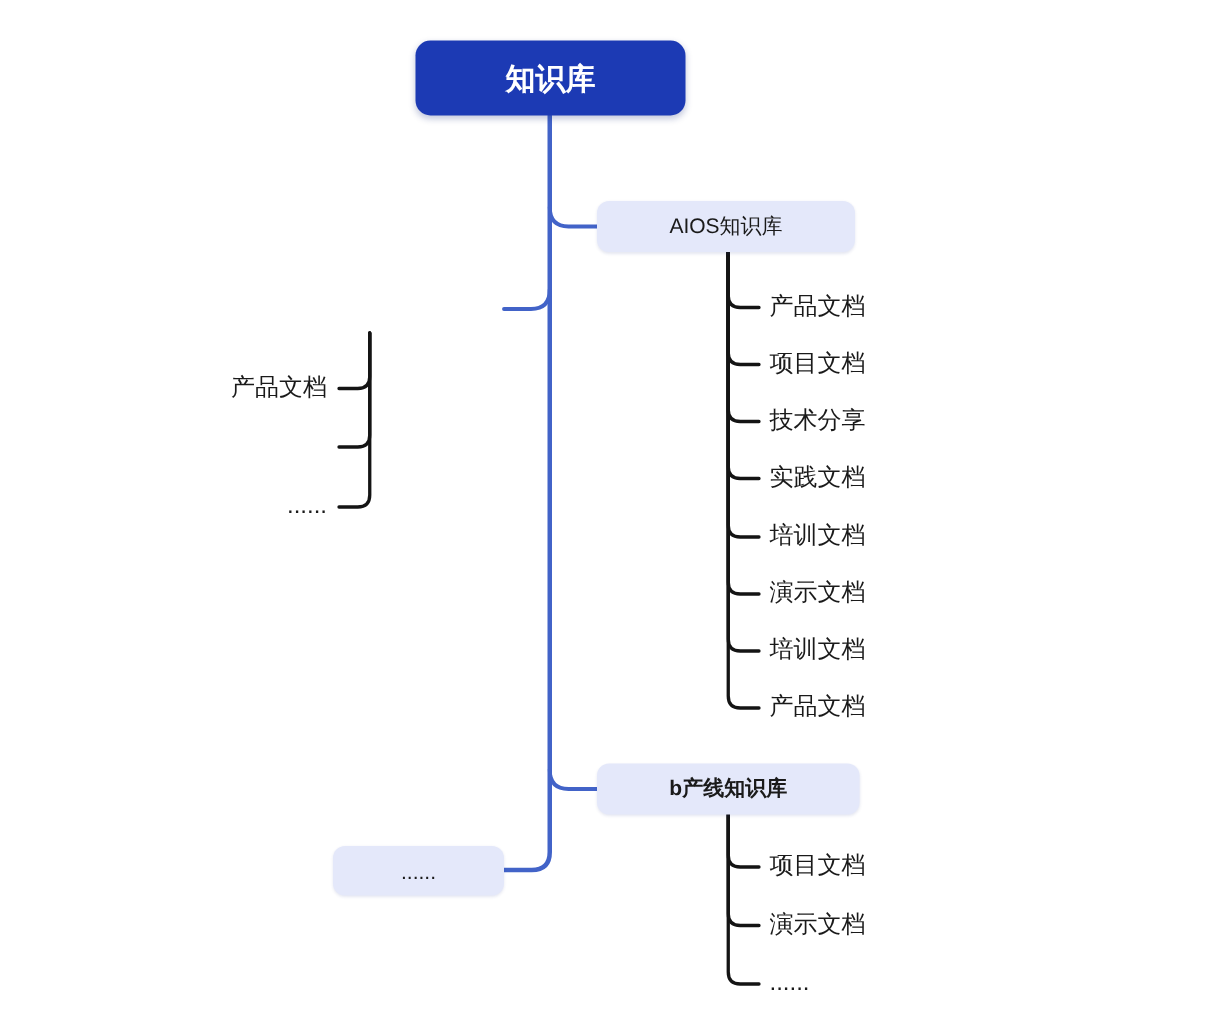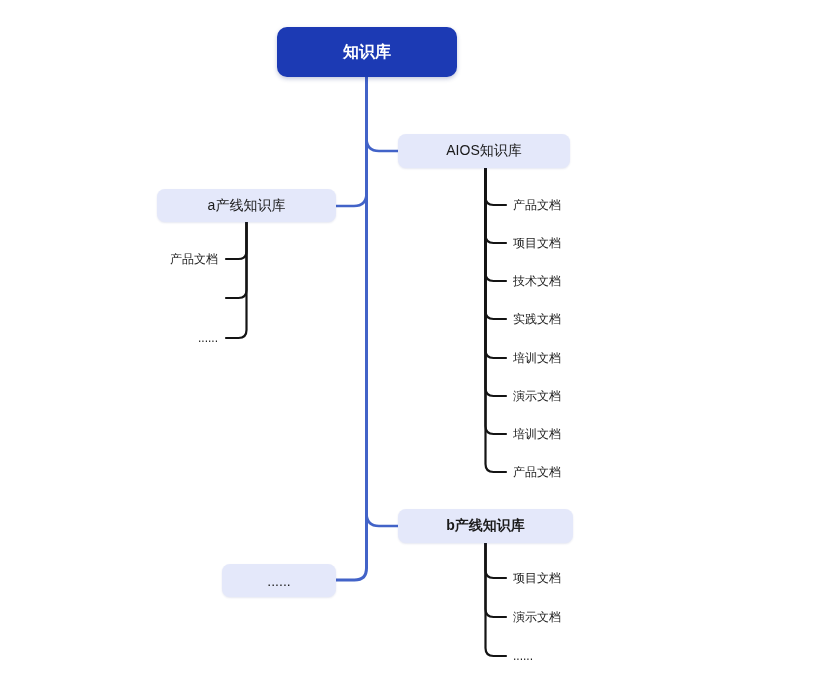--- a/index.html
+++ b/index.html
@@ -30,29 +30,29 @@
     background: var(--node-bg, #e4e8fa);
     color: var(--node-text, #1a1a1a);
     font-size: 14px;
     box-shadow: 0 1px 2px rgba(40, 60, 140, 0.12);
     cursor: pointer;
     white-space: nowrap;
   }
   .node.root {
     background: var(--root-bg, #1c3ab4);
     color: var(--root-text, #ffffff);
-    font-size: 16px;
+    font-size: 20px;
     font-weight: bold;
     border-radius: 10px;
     box-shadow: 0 2px 4px rgba(20, 40, 120, 0.25);
   }
   .leaf {
     position: absolute;
     height: 20px; line-height: 20px;
-    font-size: 12px;
+    font-size: 16px;
     color: var(--node-text, #1a1a1a);
     cursor: pointer;
     white-space: nowrap;
   }
   .leaf.right { text-align: left; }
   .leaf.left  { width: 130px; text-align: right; }
 </style>
 </head>
 <body>
 
@@ -81,29 +81,28 @@
 
     <path class="black-branch" d="M485.5 543 L485.5 570 Q485.5 578 493.5 578 L506 578"></path>
     <path class="black-branch" d="M485.5 543 L485.5 609 Q485.5 617 493.5 617 L506 617"></path>
     <path class="black-branch" d="M485.5 543 L485.5 648 Q485.5 656 493.5 656 L506 656"></path>
   </svg>
 
   <div class="node root" style="left:277px; top:27px; width:180px; height:50px;">知识库</div>
 
   <div class="node" style="left:398px; top:134px; width:172px; height:34px;">AIOS知识库</div>
 
-  <div class="node" style="left:157px; top:189px; width:179px; height:33px;">a产线知识库</div>
 
   <div class="node" style="left:398px; top:509px; width:175px; height:34px;font-weight:bold;">b产线知识库</div>
 
   <div class="node" style="left:222px; top:564px; width:114px; height:33px;">......</div>
 
   <span class="leaf right" style="left:513px; top:195px;">产品文档</span>
   <span class="leaf right" style="left:513px; top:233px;">项目文档</span>
-  <span class="leaf right" style="left:513px; top:271px;">技术文档</span>
+  <span class="leaf right" style="left:513px; top:271px;">技术分享</span>
   <span class="leaf right" style="left:513px; top:309px;">实践文档</span>
   <span class="leaf right" style="left:513px; top:348px;">培训文档</span>
   <span class="leaf right" style="left:513px; top:386px;">演示文档</span>
   <span class="leaf right" style="left:513px; top:424px;">培训文档</span>
   <span class="leaf right" style="left:513px; top:462px;">产品文档</span>
 
   <span class="leaf left" style="left:88px; top:249px;">产品文档</span>
   <span class="leaf left" style="left:88px; top:328px;">......</span>
 
   <span class="leaf right" style="left:513px; top:568px;">项目文档</span>

